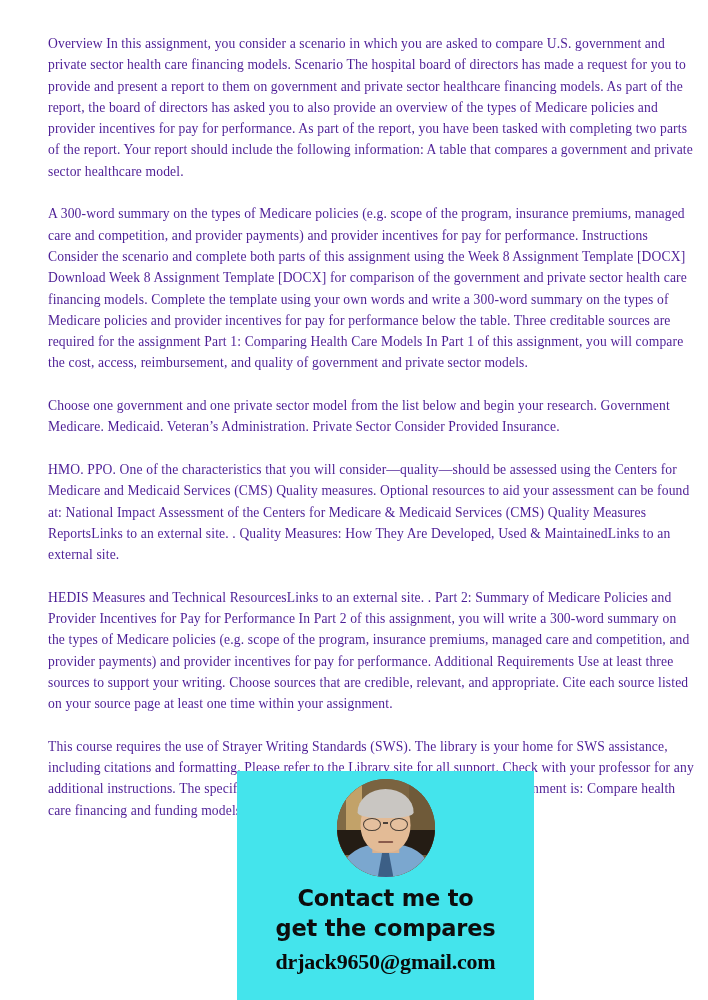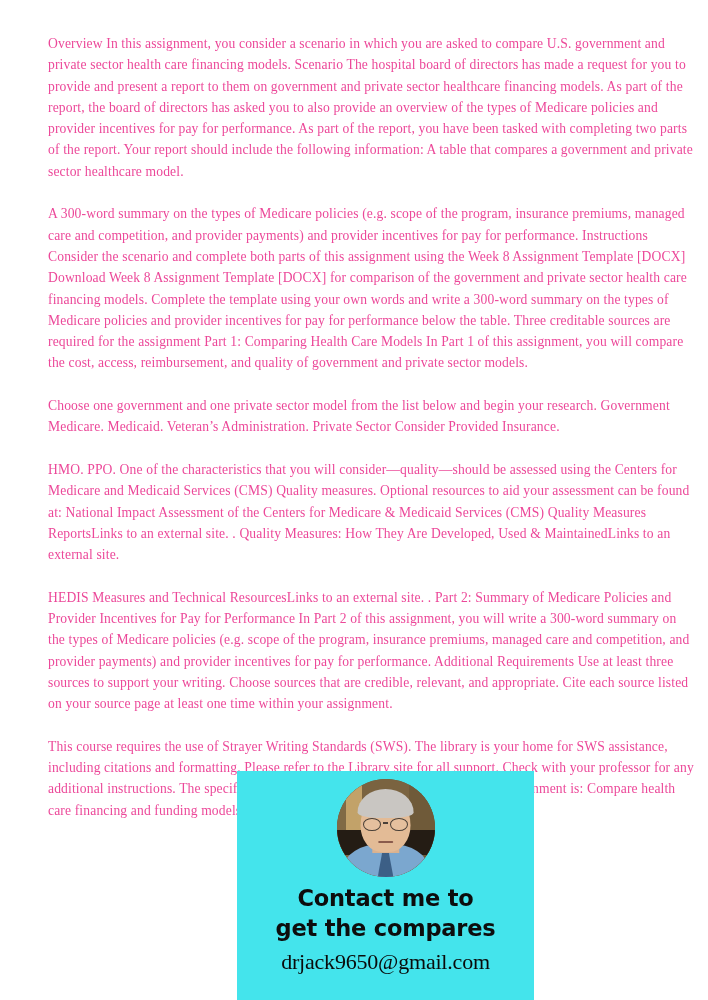--- a/index.html
+++ b/index.html
@@ -28,21 +28,21 @@
     position: relative;
     width: 648px;
   }
   .para {
     font-size: 13.6px;
     line-height: 21.3px;
     text-align: left;
     margin: 0;
     white-space: pre-wrap;
     letter-spacing: 0.01em;
-    color: #ec4899;
+    color: #4c1d95;
   }
   .para-gap {
     height: 21.3px;
   }
 
   
   #contact-overlay {
     position: absolute;
     left: 237px;
     top: 730px;
@@ -147,21 +147,21 @@
     font-size: 22.5px;
     font-weight: bold;
     color: #0d0d0d;
     line-height: 30px;
     letter-spacing: -0.2px;
   }
   .contact-line.l1 { margin-top: 6px; }
   .contact-email {
     font-family: "Liberation Serif", "DejaVu Serif", serif;
     font-size: 22px;
-    font-weight: normal;
+    font-weight: bold;
     color: #0a0a0a;
     line-height: 30px;
     margin-top: 4px;
     letter-spacing: -0.2px;
   }
 </style>
 </head>
 <body>
 
 <div id="page">

